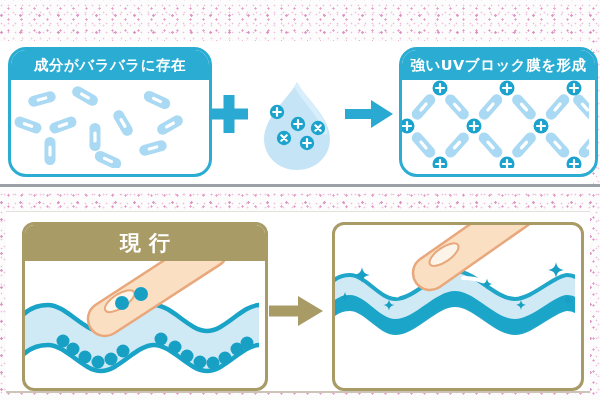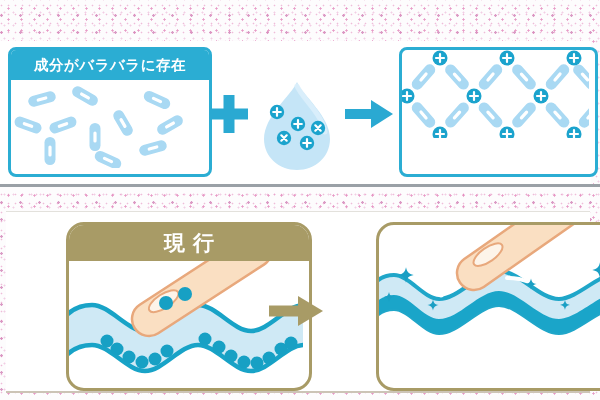--- a/index.html
+++ b/index.html
@@ -14,23 +14,23 @@
       radial-gradient(circle, rgba(230,150,200,0.45) 0.8px, rgba(230,150,200,0) 1.2px);
     background-size:13px 11px,7px 9px,19px 17px,9px 13px;
     background-position:2px 3px,5px 1px,11px 7px,0 6px;
   }
   .band{position:absolute;background:#ffffff;}
   .band1{left:0;top:41px;width:591px;height:143px;}
   .band2{left:6px;top:211px;width:584px;height:180px;border-top:1px solid #e3e1dc;}
   .divider1{position:absolute;left:0;top:184px;width:100%;height:3px;background:#9aa0a6;}
   .divider2{position:absolute;left:6px;top:391px;width:584px;height:2px;background:#ccc4b6;}
 
-  .tbox{position:absolute;background:#fff;border:3px solid #2badd3;border-radius:8px;overflow:hidden;}
+  .tbox{position:absolute;background:#fff;border:3px solid #2badd3;border-radius:18px;overflow:hidden;}
   .tbox .hd{height:30px;background:#2badd3;color:#fff;font-weight:bold;font-size:14.5px;line-height:30px;text-align:center;letter-spacing:0.5px;}
-  .bbox{position:absolute;background:#fff;border:3px solid #a89b66;border-radius:18px;overflow:hidden;margin-left:44px;}
+  .bbox{position:absolute;background:#fff;border:3px solid #a89b66;border-radius:12px;overflow:hidden;}
   .bbox .hd{height:36px;background:#a89b66;color:#fff;font-weight:bold;font-size:21px;line-height:36px;text-align:center;letter-spacing:8px;text-indent:8px;}
   .abs{position:absolute;}
   svg{display:block;}
 </style>
 </head>
 <body>
 
 <div class="stage">
 
   <div class="band band1"></div>
@@ -86,20 +86,21 @@
     <use href="#xc" transform="translate(22,58)"></use>
     <use href="#pc" transform="translate(45,63)"></use>
   </svg>
 
   <svg class="abs" style="left:345px;top:98px;" width="48" height="32" viewBox="0 0 48 32">
     <path d="M0,16 H30" stroke="#2aa9d2" stroke-width="10"></path>
     <path d="M26,2 L48,16 L26,30 Z" fill="#2aa9d2"></path>
   </svg>
 
   <div class="tbox" style="left:399px;top:47px;width:193px;height:124px;">
+    <div class="hd">強いUVブロック膜を形成</div>
     <svg width="187" height="88" viewBox="0 0 187 88">
       <defs>
         <g id="cap2">
           <rect x="-15" y="-5.5" width="30" height="11" rx="5.5" fill="#a9d9f3"></rect>
           <rect x="-5.5" y="-1.6" width="11" height="3.2" rx="1.6" fill="#ffffff"></rect>
         </g>
         <g id="node">
             <circle r="7.5" fill="#1ba3cd"></circle>
             <path d="M-4,0 H4 M0,-4 V4" stroke="#fff" stroke-width="2.2" stroke-linecap="round"></path>
           </g>

